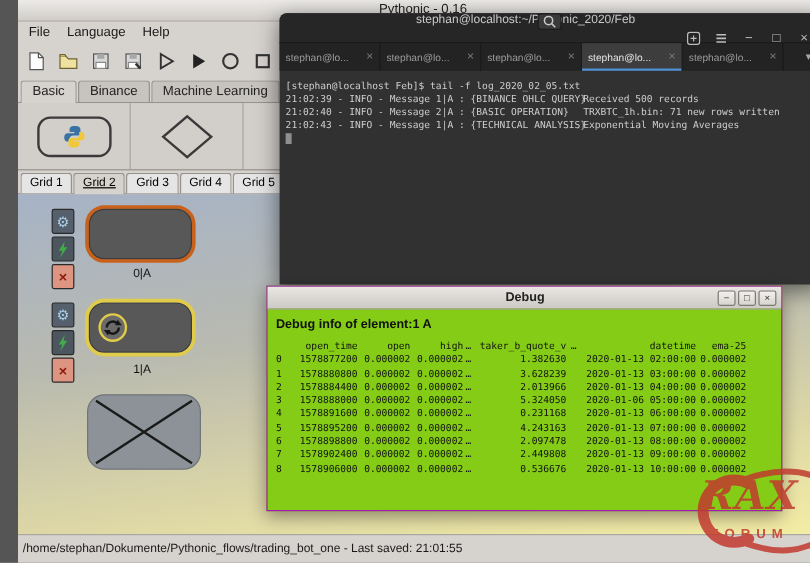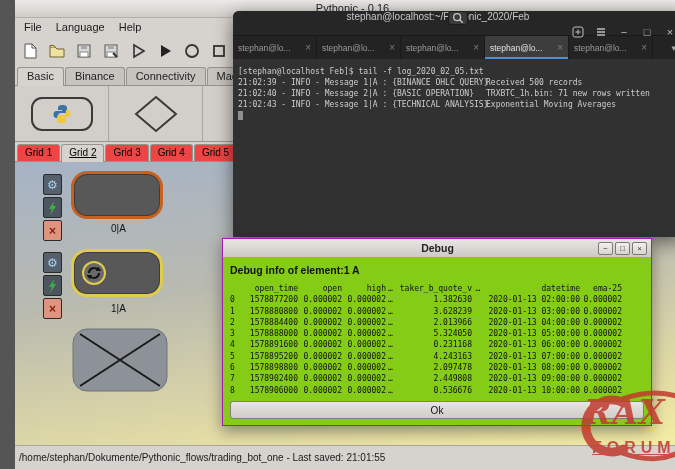--- a/index.html
+++ b/index.html
@@ -18,21 +18,21 @@
               border:1px solid transparent; border-radius:2px; }
   .tabs-row { display:flex; align-items:flex-end; height:20px; padding-left:2px; border-bottom:1px solid #96928e; }
   .tab { font-size:11px; padding:2px 9px 3px; background:#c7c3bf; border:1px solid #96928e;
          border-bottom:none; border-radius:3px 3px 0 0; margin-right:1px; color:#222; white-space:nowrap; }
   .tab.active { background:#d6d2ce; margin-bottom:-1px; padding-bottom:4px; }
   .palette { height:56px; border-bottom:1px solid #96928e; display:flex; background:#d2ceca; }
   .palette-item { width:94px; border-right:1px solid #aaa6a2; display:flex; align-items:center; justify-content:center; }
   .rounded-outline { width:62px; height:34px; border:2px solid #3a3a3a; border-radius:11px;
                      display:flex; align-items:center; justify-content:center; }
   .grid-tabs { display:flex; align-items:flex-end; height:20px; padding-left:2px; border-bottom:1px solid #96928e; }
-  .gtab { font-size:10px; padding:2px 7px 3px; background:#ef4444; border:1px solid #96928e;
+  .gtab { font-size:10px; padding:2px 7px 3px; background:#e5e5e5; border:1px solid #96928e;
           border-bottom:none; border-radius:3px 3px 0 0; margin-right:1px; }
   .gtab.active { background:#d6d2ce; margin-bottom:-1px; padding-bottom:4px;text-decoration:underline; }
   .canvas { position:absolute; top:162px; bottom:24px; left:0; right:0;
             background:linear-gradient(172deg,#a6b3c6 0%,#b9bab0 40%,#ddd7a6 75%,#f4eda4 100%); }
   .statusbar { position:absolute; left:0; right:0; bottom:0; height:24px; background:#d6d2ce;
                border-top:1px solid #aaa6a2; font-size:10px; color:#1a1a1a;
                display:flex; align-items:center; padding:0 4px;text-align:right; }
 
   
   .btn-stack { position:absolute; display:flex; flex-direction:column; gap:2px; }
@@ -95,22 +95,22 @@
   .c6{width:12px;text-align:center;} .c7{width:96px;text-align:right;} .c8{width:42px;text-align:right;}
   .ok-btn { position:absolute; left:7px; right:7px; bottom:6px; height:18px;
             background:linear-gradient(#e8e5e2,#d0ccc8); border:1px solid #807c78; border-radius:3px;
             font-size:10px; color:#111; font-family:inherit; }
 
   
   #watermark { position:absolute; right:2px; bottom:2px; width:130px; height:80px; z-index:40;
                opacity:.85; pointer-events:none; }
   .wm-rax { position:absolute; left:26px; top:6px; font-family:"DejaVu Serif",serif; font-style:italic;
             font-weight:bold; font-size:33px; color:#c13a2f; letter-spacing:1px; }
-  .wm-forum { position:absolute; left:34px; top:52px; font-size:16px; font-weight:bold;
-              letter-spacing:5px; color:#c13a2f;text-decoration:underline; }
+  .wm-forum { position:absolute; left:34px; top:52px; font-size:11px; font-weight:bold;
+              letter-spacing:5px; color:#c13a2f; }
 </style>
 </head>
 <body>
 
 <div id="stage">
 
   <div>
     <div class="titlebar">
       <span>Pythonic - 0.16</span>
     </div>
@@ -167,21 +167,20 @@
       <span class="tool-btn">
         <svg width="18" height="18" viewBox="0 0 18 18">
             <rect x="4" y="4" width="10" height="10" fill="none" stroke="#333" stroke-width="1.8"></rect>
           </svg>
       </span>
     </div>
 
     <div class="tabs-row">
       <span class="tab active">Basic</span>
       <span class="tab">Binance</span>
-      <span class="tab">Connectivity</span>
       <span class="tab">Machine Learning</span>
     </div>
 
     <div class="palette">
       <div class="palette-item">
         <span class="rounded-outline">
           <svg width="20" height="20" viewBox="0 0 20 20">
             <path d="M10 1c-3 0-4 1.2-4 3v2h4v1H4.5C2.5 7 1.5 8.5 1.5 10.5S2.5 14 4.5 14H6v-2.2c0-1.7 1.3-2.8 3-2.8h4c1.4 0 2-1 2-2.5V4c0-1.8-1-3-5-3z" fill="#3a72a4"></path>
             <path d="M10 19c3 0 4-1.2 4-3v-2h-4v-1h5.5c2 0 3-1.5 3-3.5S17.5 6 15.5 6H14v2.2c0 1.7-1.3 2.8-3 2.8H7c-1.4 0-2 1-2 2.5V16c0 1.8 1 3 5 3z" fill="#f0c83a"></path>
           </svg>
@@ -341,28 +340,27 @@
           <span>×</span>
         </span>
     </div>
     <div class="dbg-body">
       <div class="dbg-info">Debug info of element:1 A</div>
       <div class="thead"><span class="tcell c0"></span><span class="tcell c1">open_time</span><span class="tcell c2">open</span><span class="tcell c3">high</span><span class="tcell c4">…</span><span class="tcell c5">taker_b_quote_v</span><span class="tcell c6">…</span><span class="tcell c7">datetime</span><span class="tcell c8">ema-25</span></div>
       <div class="tbody">
           <div class="trow"><span class="tcell c0">0</span><span class="tcell c1">1578877200</span><span class="tcell c2">0.000002</span><span class="tcell c3">0.000002</span><span class="tcell c4">…</span><span class="tcell c5">1.382630</span><span class="tcell c6"></span><span class="tcell c7">2020-01-13 02:00:00</span><span class="tcell c8">0.000002</span></div>
           <div class="trow"><span class="tcell c0">1</span><span class="tcell c1">1578880800</span><span class="tcell c2">0.000002</span><span class="tcell c3">0.000002</span><span class="tcell c4">…</span><span class="tcell c5">3.628239</span><span class="tcell c6"></span><span class="tcell c7">2020-01-13 03:00:00</span><span class="tcell c8">0.000002</span></div>
           <div class="trow"><span class="tcell c0">2</span><span class="tcell c1">1578884400</span><span class="tcell c2">0.000002</span><span class="tcell c3">0.000002</span><span class="tcell c4">…</span><span class="tcell c5">2.013966</span><span class="tcell c6"></span><span class="tcell c7">2020-01-13 04:00:00</span><span class="tcell c8">0.000002</span></div>
-          <div class="trow"><span class="tcell c0">3</span><span class="tcell c1">1578888000</span><span class="tcell c2">0.000002</span><span class="tcell c3">0.000002</span><span class="tcell c4">…</span><span class="tcell c5">5.324050</span><span class="tcell c6"></span><span class="tcell c7">2020-01-13 05:00:00</span><span class="tcell c8">0.000002</span></div>
+          <div class="trow"><span class="tcell c0">3</span><span class="tcell c1">1578888000</span><span class="tcell c2">0.000002</span><span class="tcell c3">0.000002</span><span class="tcell c4">…</span><span class="tcell c5">5.324050</span><span class="tcell c6"></span><span class="tcell c7">2020-01-06 05:00:00</span><span class="tcell c8">0.000002</span></div>
           <div class="trow"><span class="tcell c0">4</span><span class="tcell c1">1578891600</span><span class="tcell c2">0.000002</span><span class="tcell c3">0.000002</span><span class="tcell c4">…</span><span class="tcell c5">0.231168</span><span class="tcell c6"></span><span class="tcell c7">2020-01-13 06:00:00</span><span class="tcell c8">0.000002</span></div>
           <div class="trow"><span class="tcell c0">5</span><span class="tcell c1">1578895200</span><span class="tcell c2">0.000002</span><span class="tcell c3">0.000002</span><span class="tcell c4">…</span><span class="tcell c5">4.243163</span><span class="tcell c6"></span><span class="tcell c7">2020-01-13 07:00:00</span><span class="tcell c8">0.000002</span></div>
           <div class="trow"><span class="tcell c0">6</span><span class="tcell c1">1578898800</span><span class="tcell c2">0.000002</span><span class="tcell c3">0.000002</span><span class="tcell c4">…</span><span class="tcell c5">2.097478</span><span class="tcell c6"></span><span class="tcell c7">2020-01-13 08:00:00</span><span class="tcell c8">0.000002</span></div>
           <div class="trow"><span class="tcell c0">7</span><span class="tcell c1">1578902400</span><span class="tcell c2">0.000002</span><span class="tcell c3">0.000002</span><span class="tcell c4">…</span><span class="tcell c5">2.449808</span><span class="tcell c6"></span><span class="tcell c7">2020-01-13 09:00:00</span><span class="tcell c8">0.000002</span></div>
           <div class="trow"><span class="tcell c0">8</span><span class="tcell c1">1578906000</span><span class="tcell c2">0.000002</span><span class="tcell c3">0.000002</span><span class="tcell c4">…</span><span class="tcell c5">0.536676</span><span class="tcell c6"></span><span class="tcell c7">2020-01-13 10:00:00</span><span class="tcell c8">0.000002</span></div>
         </div>
-      <button class="ok-btn">Ok</button>
     </div>
   </div>
 
   <div id="watermark">
     <svg width="130" height="80" viewBox="0 0 130 80" style="position:absolute;left:0;top:0;">
       <path d="M66 16 A26 26 0 1 0 66 62" fill="none" stroke="#c13a2f" stroke-width="9" stroke-linecap="round"></path>
       <path d="M64 12 C90 3 112 5 128 13" fill="none" stroke="#c13a2f" stroke-width="5" stroke-linecap="round"></path>
       <path d="M64 66 C90 75 108 73 126 63" fill="none" stroke="#c13a2f" stroke-width="5" stroke-linecap="round"></path>
     </svg>
     <span class="wm-rax">RAX</span>

